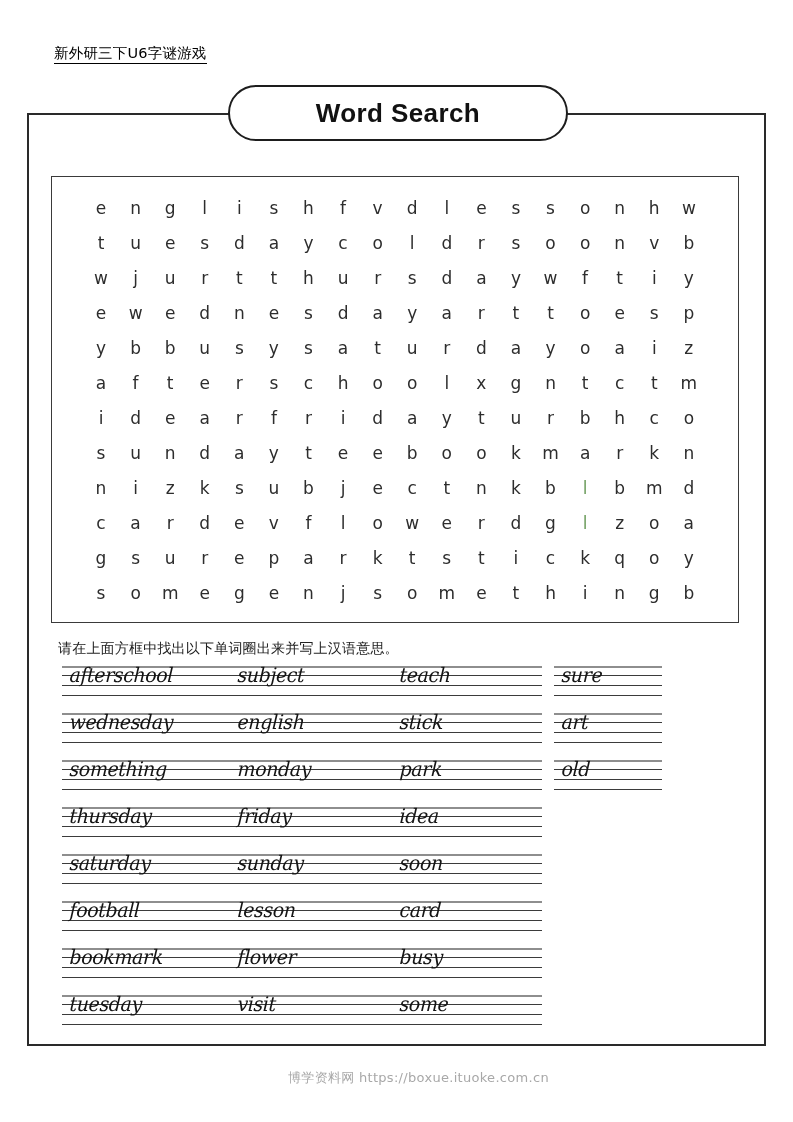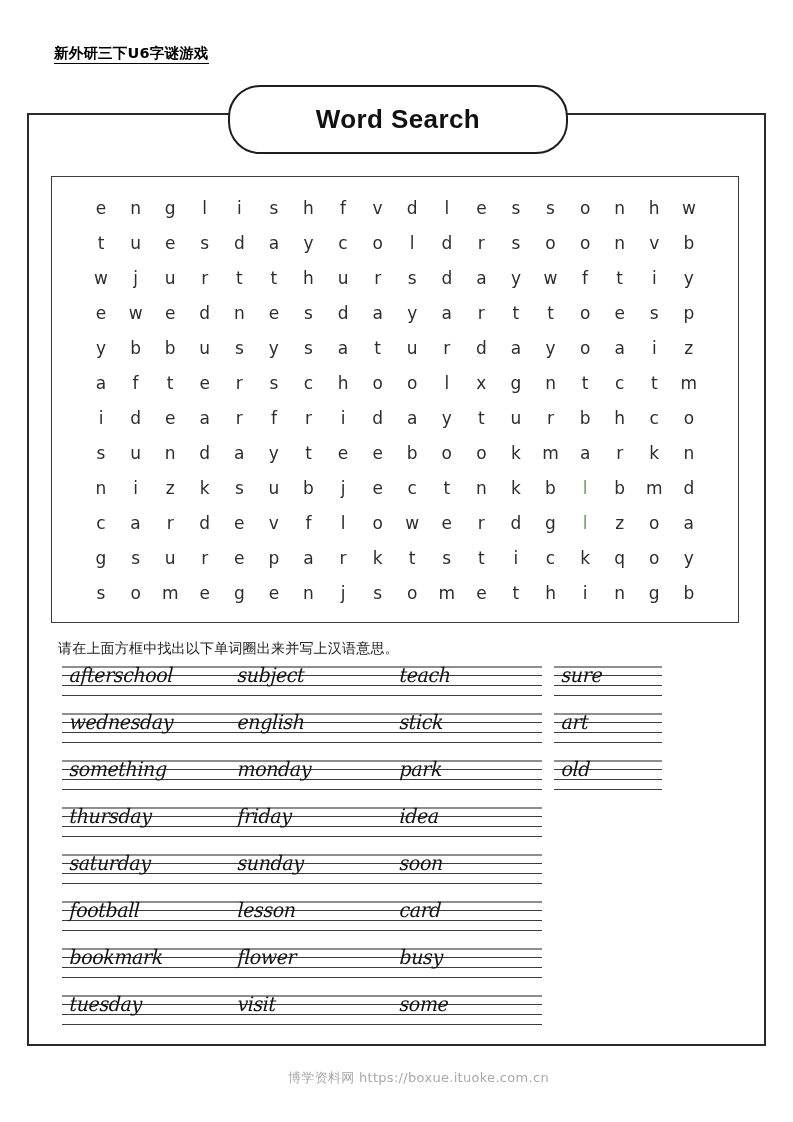--- a/index.html
+++ b/index.html
@@ -15,21 +15,21 @@
     overflow: hidden;
   }
 
   
   #doc-title {
     position: absolute;
     left: 54px;
     top: 44px;
     font-family: "DejaVu Sans", sans-serif;
     font-size: 14.5px;
-    font-weight: bold;
+    font-weight: normal;
     color: #000;
     letter-spacing: 0.2px;
     border-bottom: 1.6px solid #000;
     padding-bottom: 1px;
     line-height: 1.25;
     white-space: nowrap;
   }
 
   
   #page-frame {
@@ -42,21 +42,21 @@
     box-sizing: border-box;
     background: transparent;
   }
 
   
   #banner {
     position: absolute;
     left: 228px;
     top: 85px;
     width: 340px;
-    height: 69px;
+    height: 56px;
     border: 2.4px solid #1d1d1d;
     border-radius: 32px;
     background: #ffffff;
     box-sizing: border-box;
     display: flex;
     align-items: center;
     justify-content: center;
     z-index: 5;
   }
   #banner-text {

